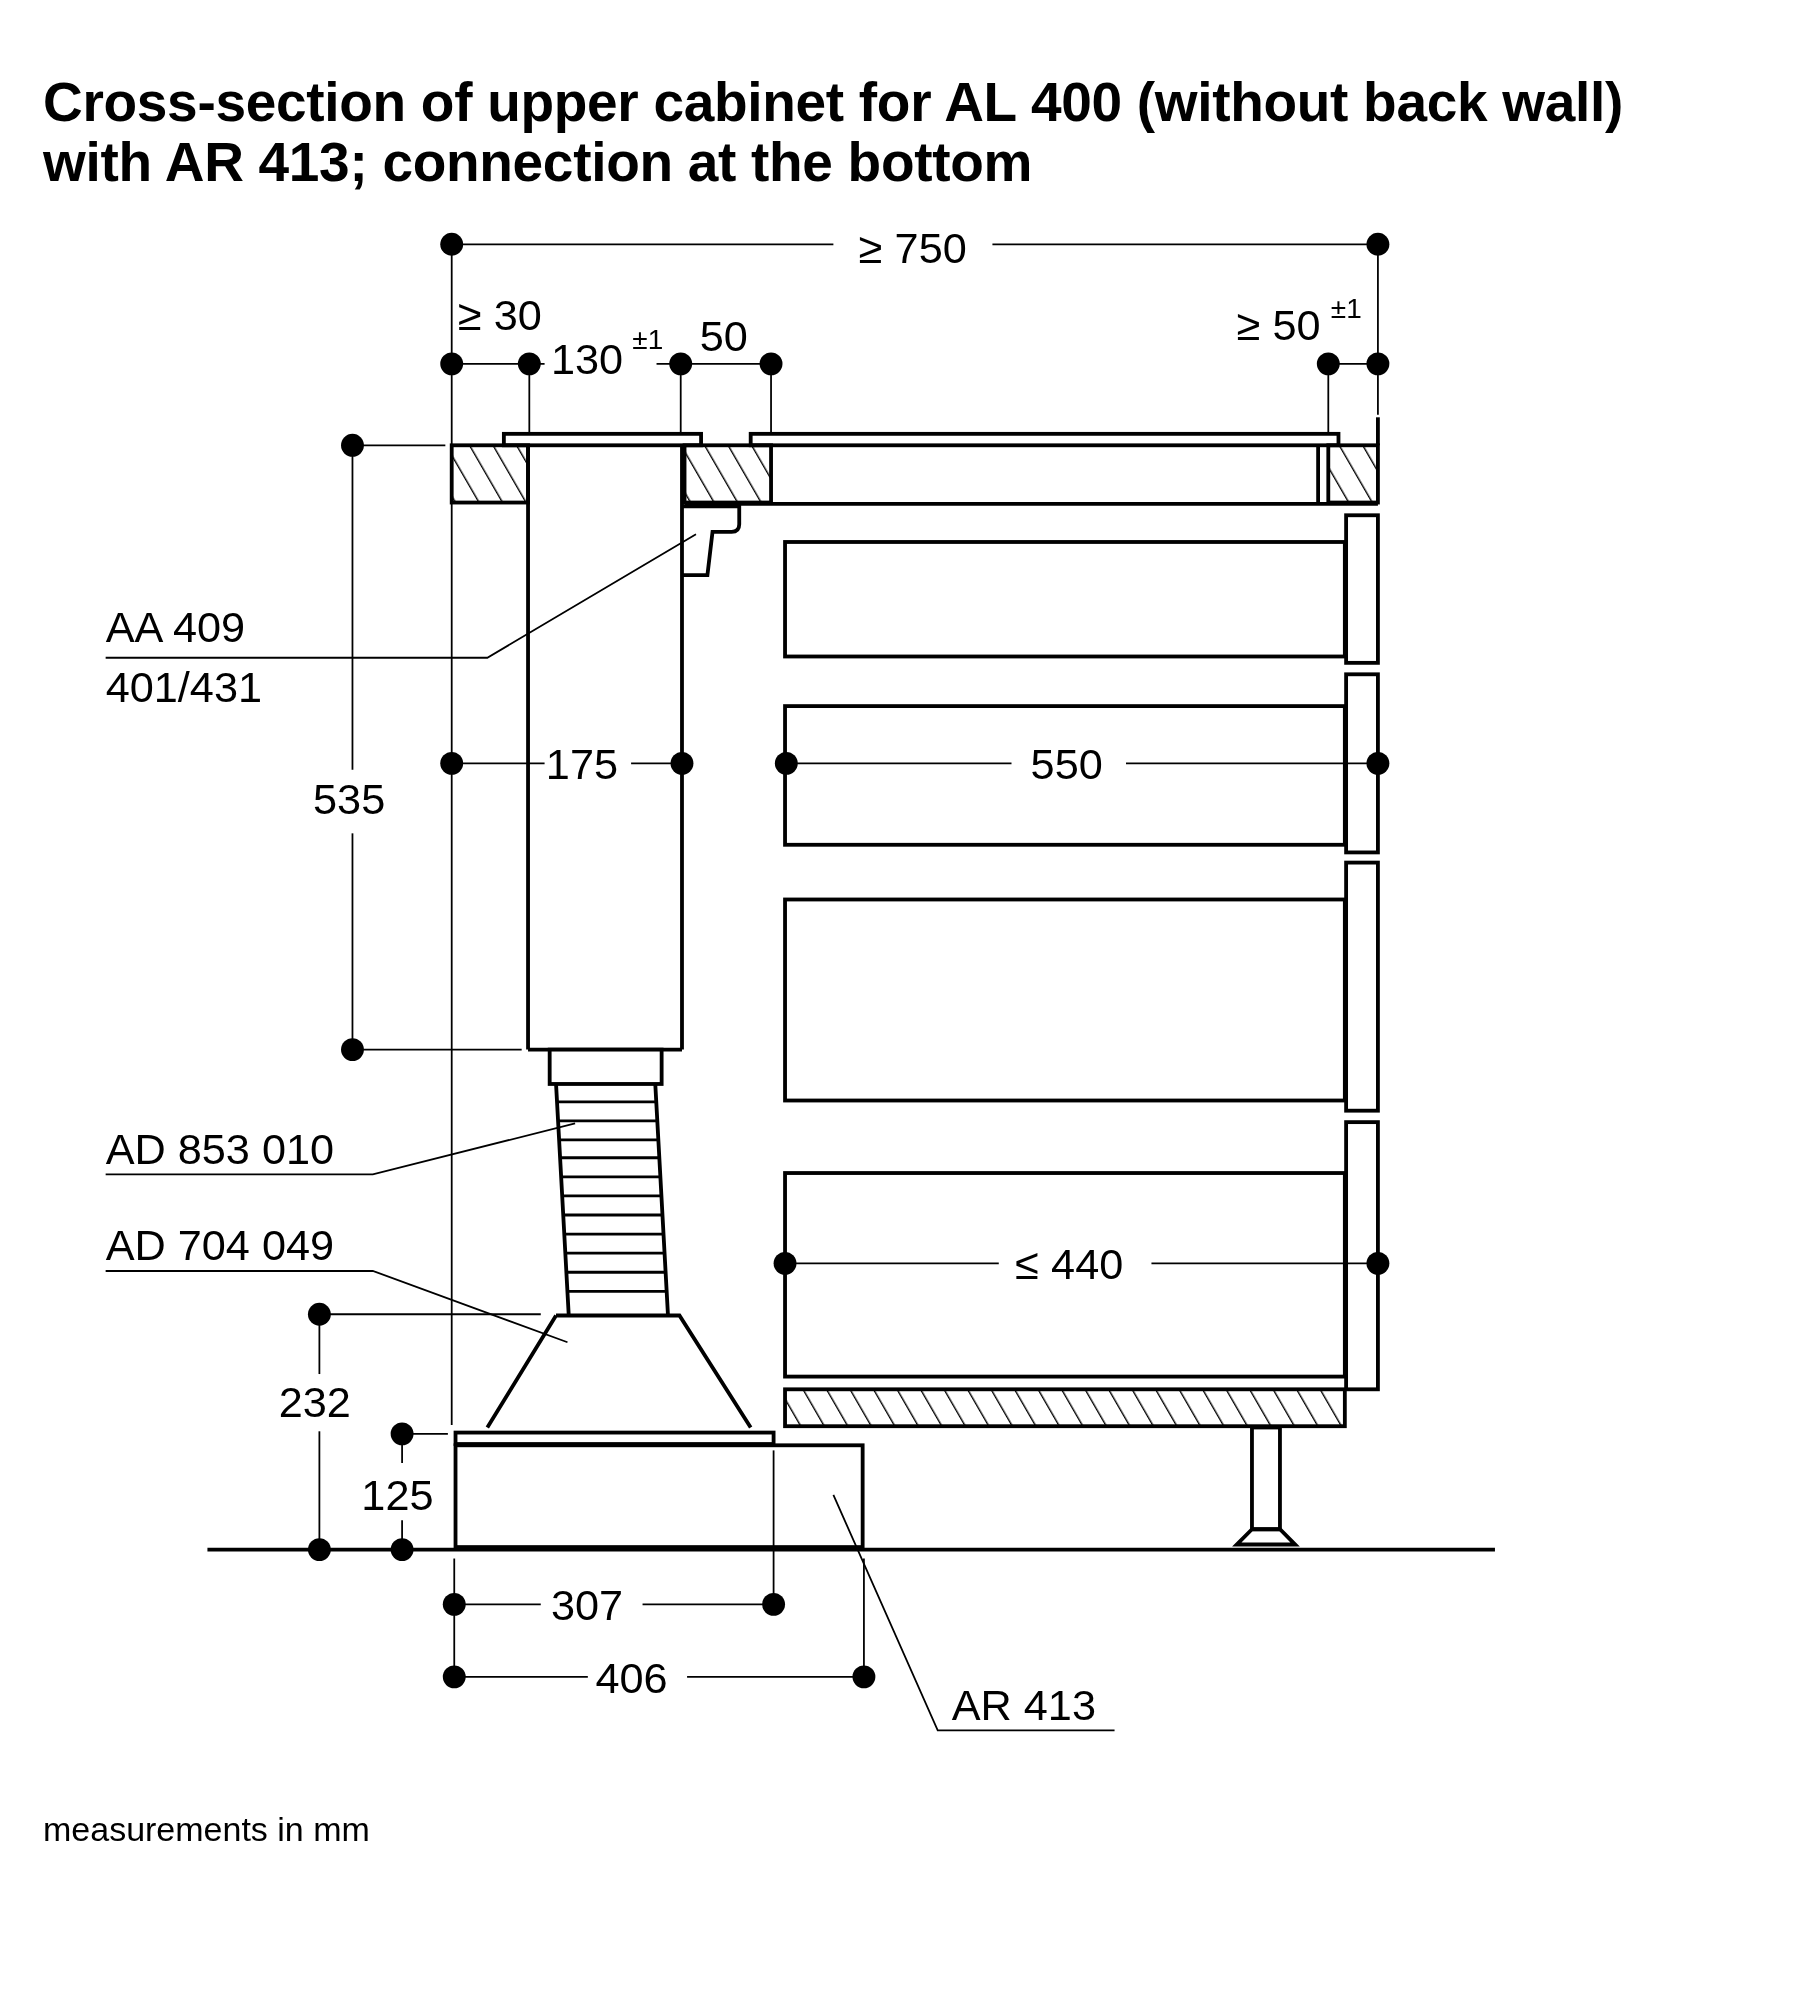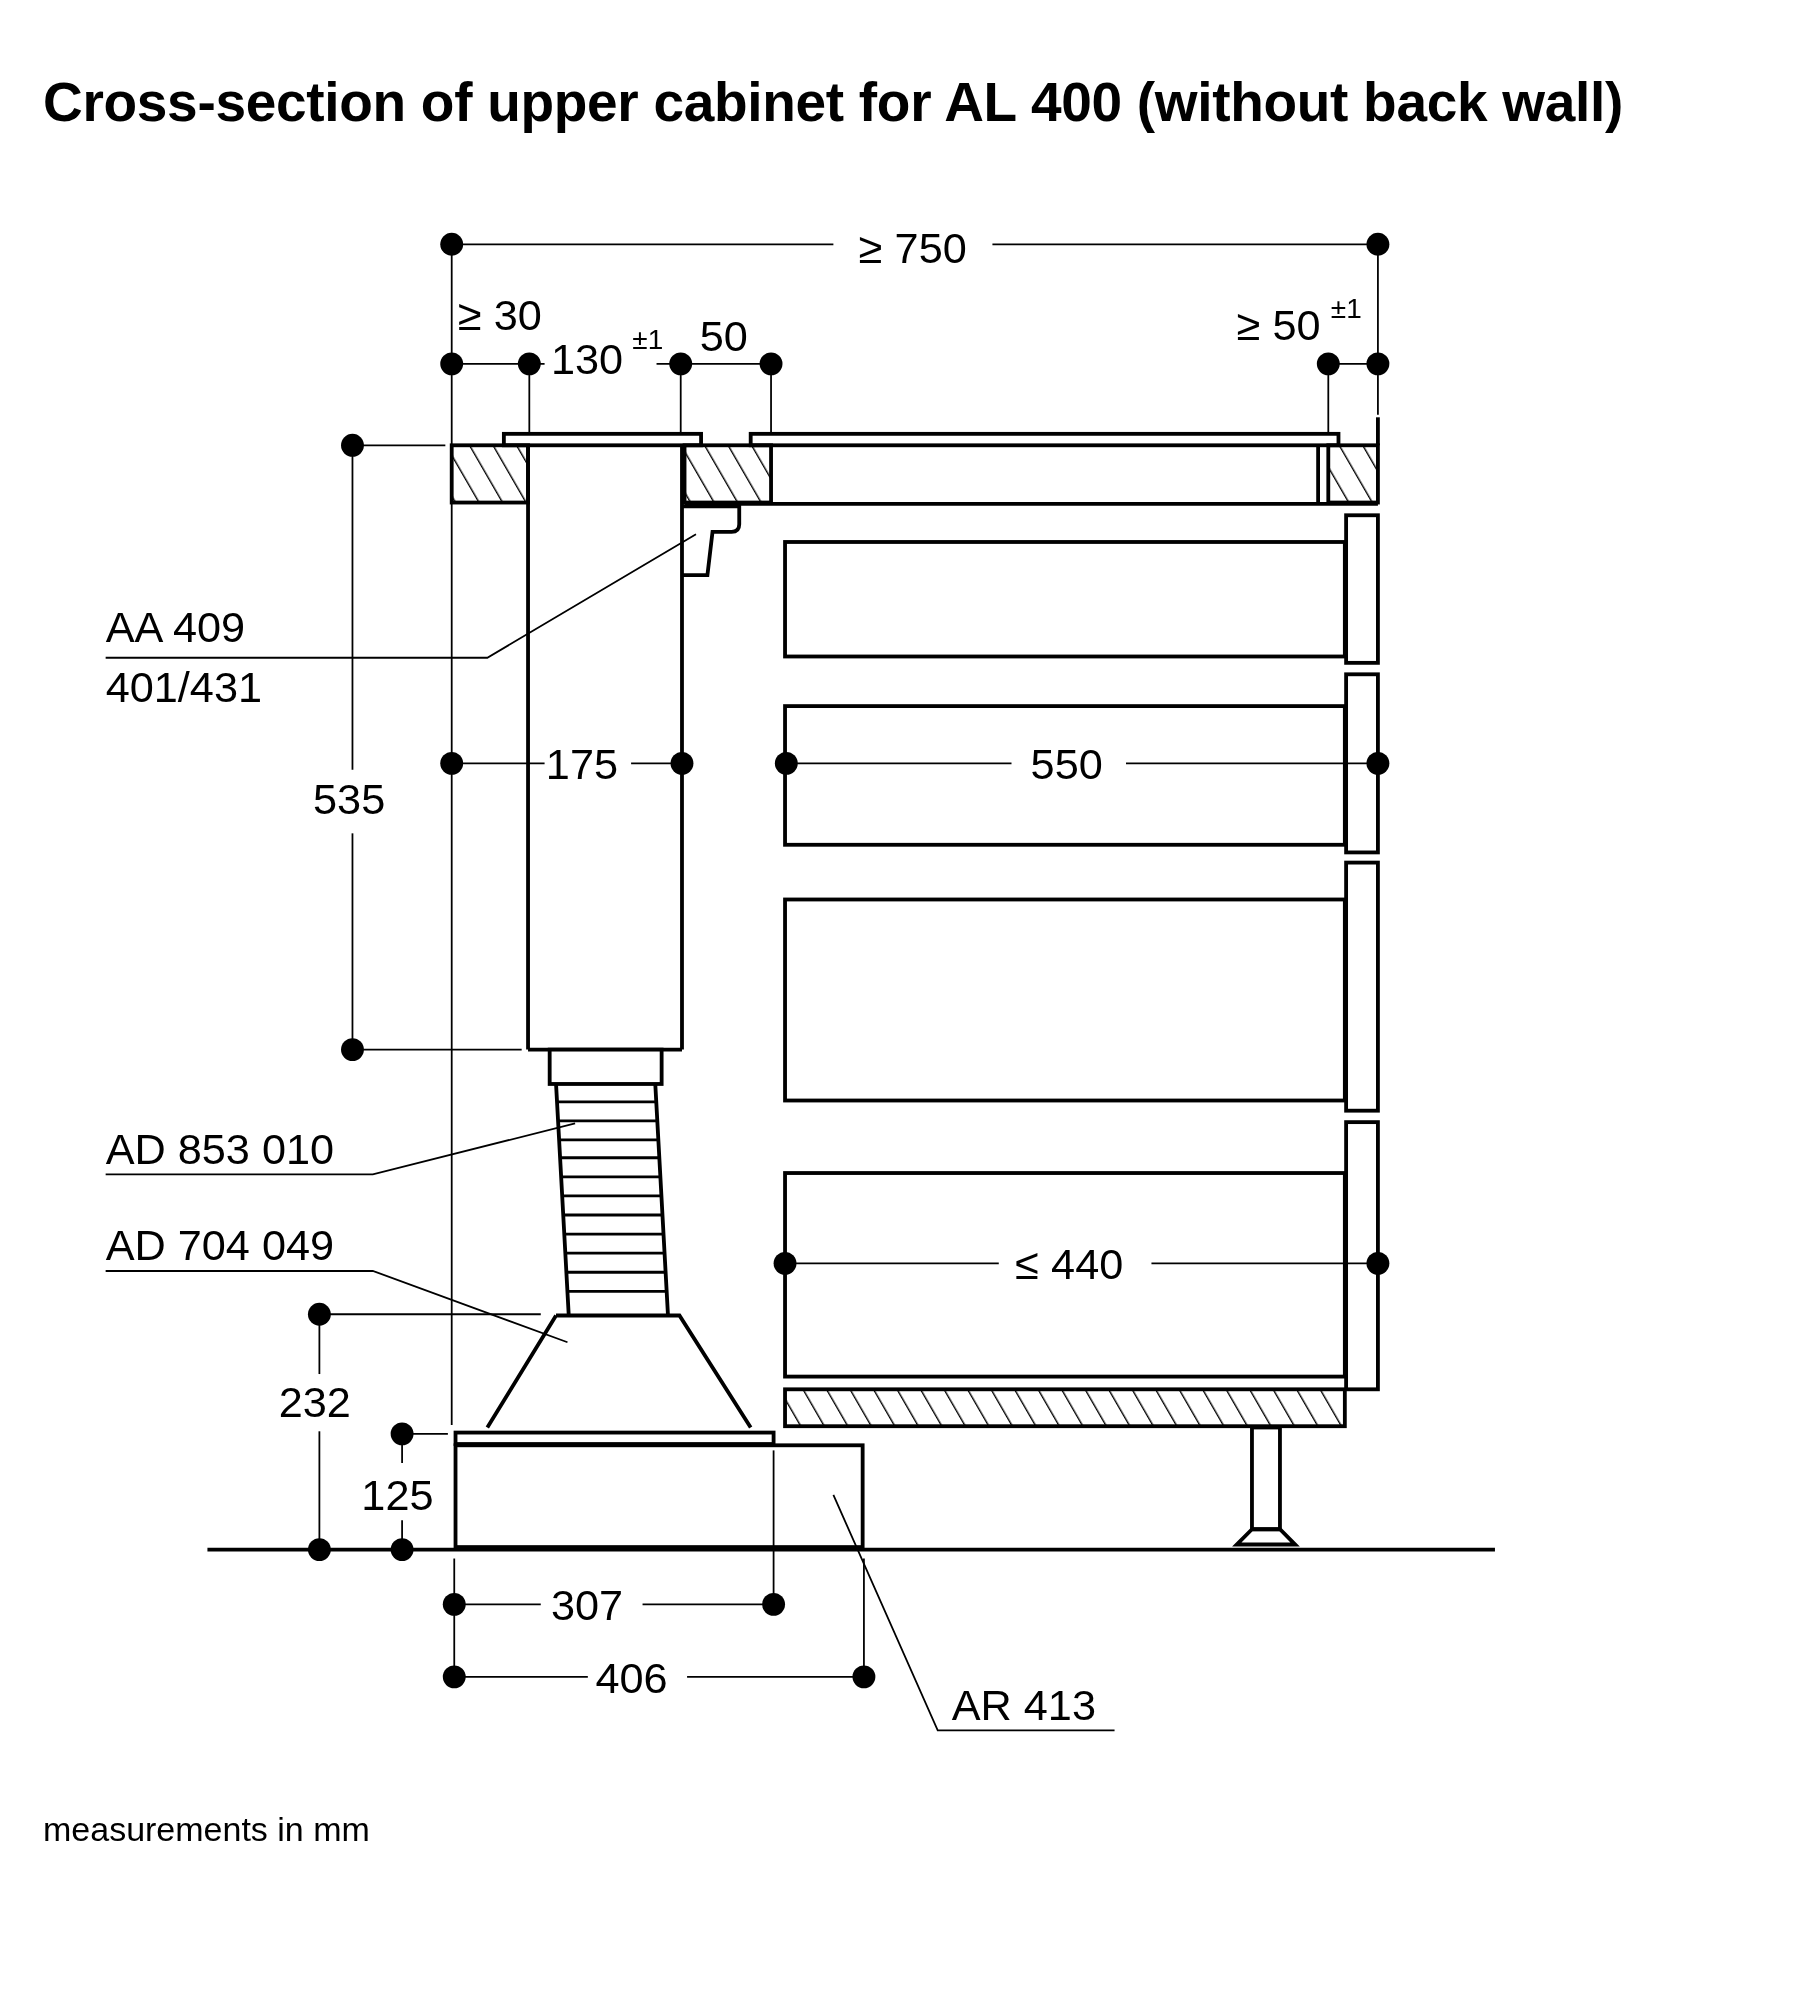--- a/index.html
+++ b/index.html
@@ -12,20 +12,21 @@
   .thin{stroke:#000;stroke-width:1.4;fill:none;}
   .thick{stroke:#000;stroke-width:3;fill:none;}
   .box{stroke:#000;stroke-width:3;fill:#fff;}
   .hatch{stroke:#000;stroke-width:3;fill:url(#hatch);}
 </style>
 </head>
 <body>
 
 <div class="title">
   <div>Cross-section of upper cabinet for AL 400 (without back wall)</div>
+  <div>with AR 413; connection at the bottom</div>
 </div>
 
 <svg width="1794" height="2000" viewBox="0 0 1410 1572">
   <defs>
     <pattern id="hatch" patternUnits="userSpaceOnUse" width="16" height="16" patternTransform="rotate(-30)">
       <line x1="0" y1="0" x2="0" y2="16" stroke="#000" stroke-width="2.2"></line>
     </pattern>
   </defs>
 
   <g>

